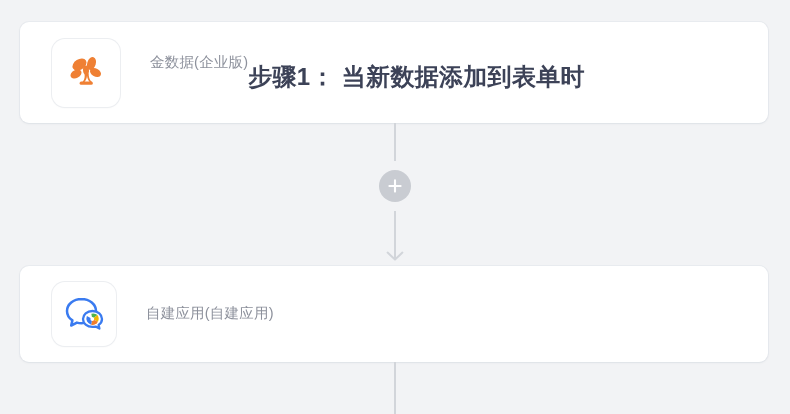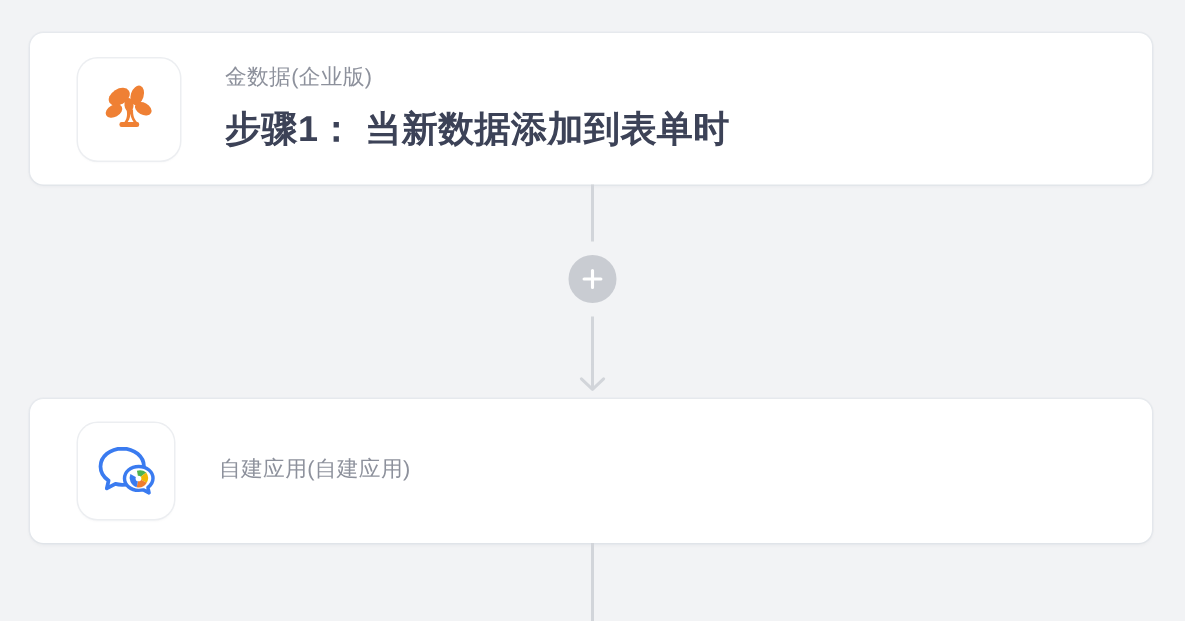--- a/index.html
+++ b/index.html
@@ -54,21 +54,21 @@
   #card-step-2 .icon-tile {
     width: 64px;
     height: 64px;
   }
 
   .icon-tile svg { display: block; }
 
   .step-text {
     margin-left: 30px;
     display: flex;
-    flex-direction: column;
+    flex-direction: row;
     justify-content: center;
     min-width: 0;
   }
 
   .step-app-name {
     font-size: 14.5px;
     line-height: 1.35;
     color: #8d919c;
     letter-spacing: 0.2px;
     white-space: nowrap;

